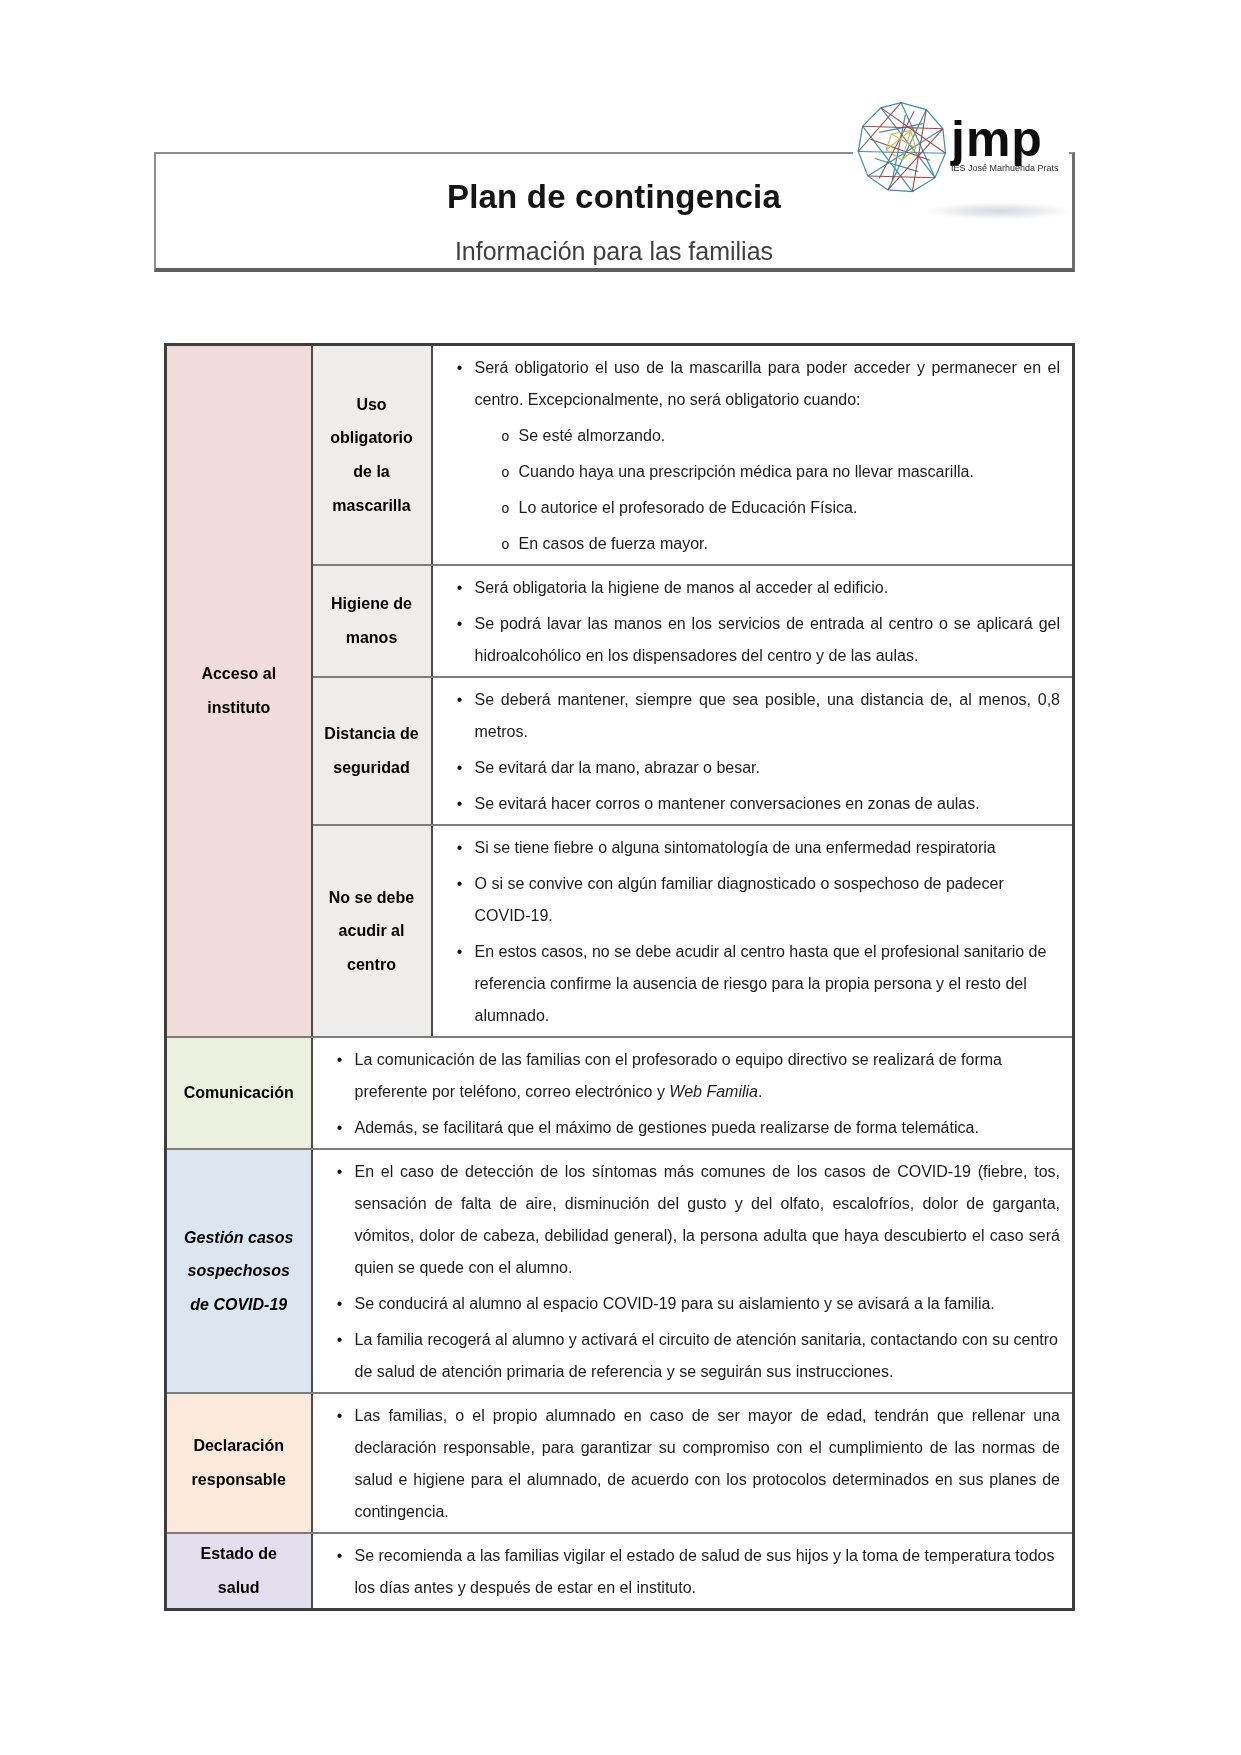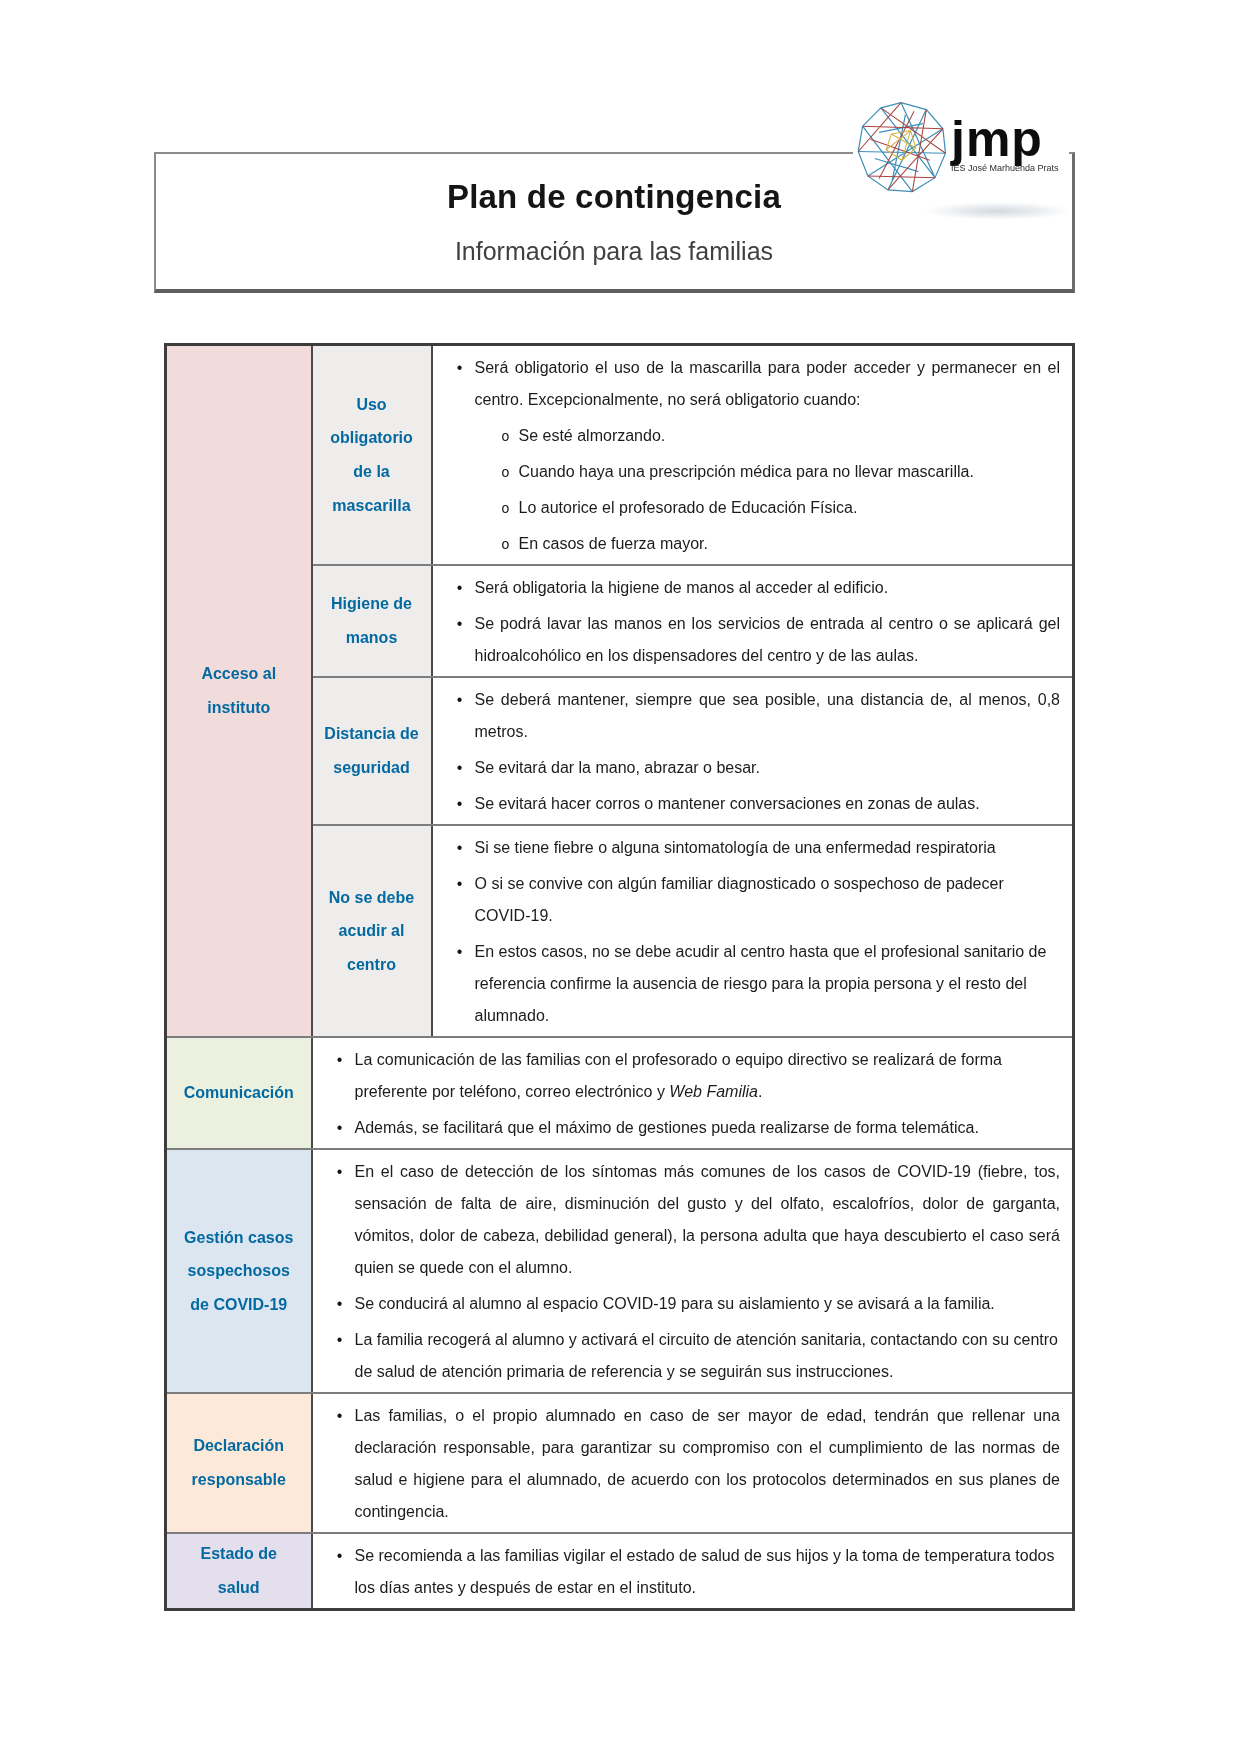--- a/index.html
+++ b/index.html
@@ -1,20 +1,20 @@
 <!DOCTYPE html>
 <html><head>
 <meta charset="utf-8">
 <style>
   html,body{margin:0;padding:0;background:#ffffff;}
   .page{position:relative;width:1241px;height:1755px;background:#ffffff;
         font-family:"Liberation Sans",sans-serif;color:#1a1a1a;overflow:hidden;}
 
   
-  .header-box{position:absolute;left:154px;top:152px;width:921px;height:141px;
+  .header-box{position:absolute;left:154px;top:152px;width:921px;height:120px;
       box-sizing:border-box;text-align:center;background:#fff;
       border:2px solid #8c8c8c;border-right:3px solid #6e6e6e;border-bottom:4px solid #5f5f5f;}
   .title{margin-top:24px;font-size:33px;font-weight:bold;letter-spacing:.2px;color:#151515;}
   .subtitle{margin-top:21px;font-size:25px;color:#404040;}
 
   .logo{position:absolute;left:853px;top:92px;width:216px;height:118px;background:#fff;
         display:flex;align-items:flex-start;z-index:3;}
   .logo::after{content:"";position:absolute;left:70px;right:-4px;bottom:-10px;height:18px;
         background:radial-gradient(ellipse at center,rgba(125,145,165,.35),rgba(255,255,255,0) 70%);}
   .logo-right{margin-left:2px;padding-top:24px;}
@@ -24,21 +24,21 @@
   
   table.tbl{position:absolute;left:164px;top:343px;width:911px;
       border-collapse:collapse;table-layout:fixed;border:3px solid #3d3d3d;}
   .tbl td{box-sizing:border-box;vertical-align:top;
       border-left:2px solid #4a4a4a;border-right:2px solid #4a4a4a;
       border-top:2px solid #7d7d7d;border-bottom:2px solid #7d7d7d;}
   tr.r1{height:210px;} tr.r2{height:105px;} tr.r3{height:144px;} tr.r4{height:208px;}
   tr.r5{height:108px;} tr.r6{height:243px;} tr.r7{height:138px;} tr.r8{height:70px;}
 
   td.lab{vertical-align:middle;text-align:center;font-weight:bold;font-size:16px;
-      line-height:2.1;padding:2px 11px;color:#0369a1;}
+      line-height:2.1;padding:2px 11px;color:#000000;}
   td.content{padding:6px 8px 0 0;font-size:16px;background:#fff;}
 
   .item{display:flex;margin-bottom:4px;}
   .bl{flex:0 0 30px;margin-left:12px;text-align:center;line-height:32px;font-size:16px;color:#111;}
   .bl2{flex:0 0 26px;margin-left:60px;text-align:center;line-height:32px;font-size:14px;color:#111;}
   .tx{flex:1;line-height:32px;padding-right:4px;color:#1c1c1c;}
   .just{text-align:justify;}
   .tx i{font-style:italic;}
 </style>
 </head>
@@ -165,21 +165,21 @@
           <span class="tx"><span>La comunicación de las familias con el profesorado o equipo directivo se realizará de forma preferente por teléfono, correo electrónico y </span><i>Web Familia</i><span>.</span></span>
         </div>
         <div class="item">
           <span class="bl">•</span>
           <span class="tx">Además, se facilitará que el máximo de gestiones pueda realizarse de forma telemática.</span>
         </div>
       </td>
     </tr>
 
     <tr class="r6">
-      <td class="lab" style="background-color: rgb(220, 230, 241);">Gestión casos sospechosos de COVID-19</td>
+      <td class="lab" style="background-color: rgb(220, 230, 241); font-style: italic;">Gestión casos sospechosos de COVID-19</td>
       <td class="content" colspan="2">
         <div class="item">
           <span class="bl">•</span>
           <span class="tx just">En el caso de detección de los síntomas más comunes de los casos de COVID-19 (fiebre, tos, sensación de falta de aire, disminución del gusto y del olfato, escalofríos, dolor de garganta, vómitos, dolor de cabeza, debilidad general), la persona adulta que haya descubierto el caso será quien se quede con el alumno.</span>
         </div>
         <div class="item">
           <span class="bl">•</span>
           <span class="tx">Se conducirá al alumno al espacio COVID-19 para su aislamiento y se avisará a la familia.</span>
         </div>
         <div class="item">

